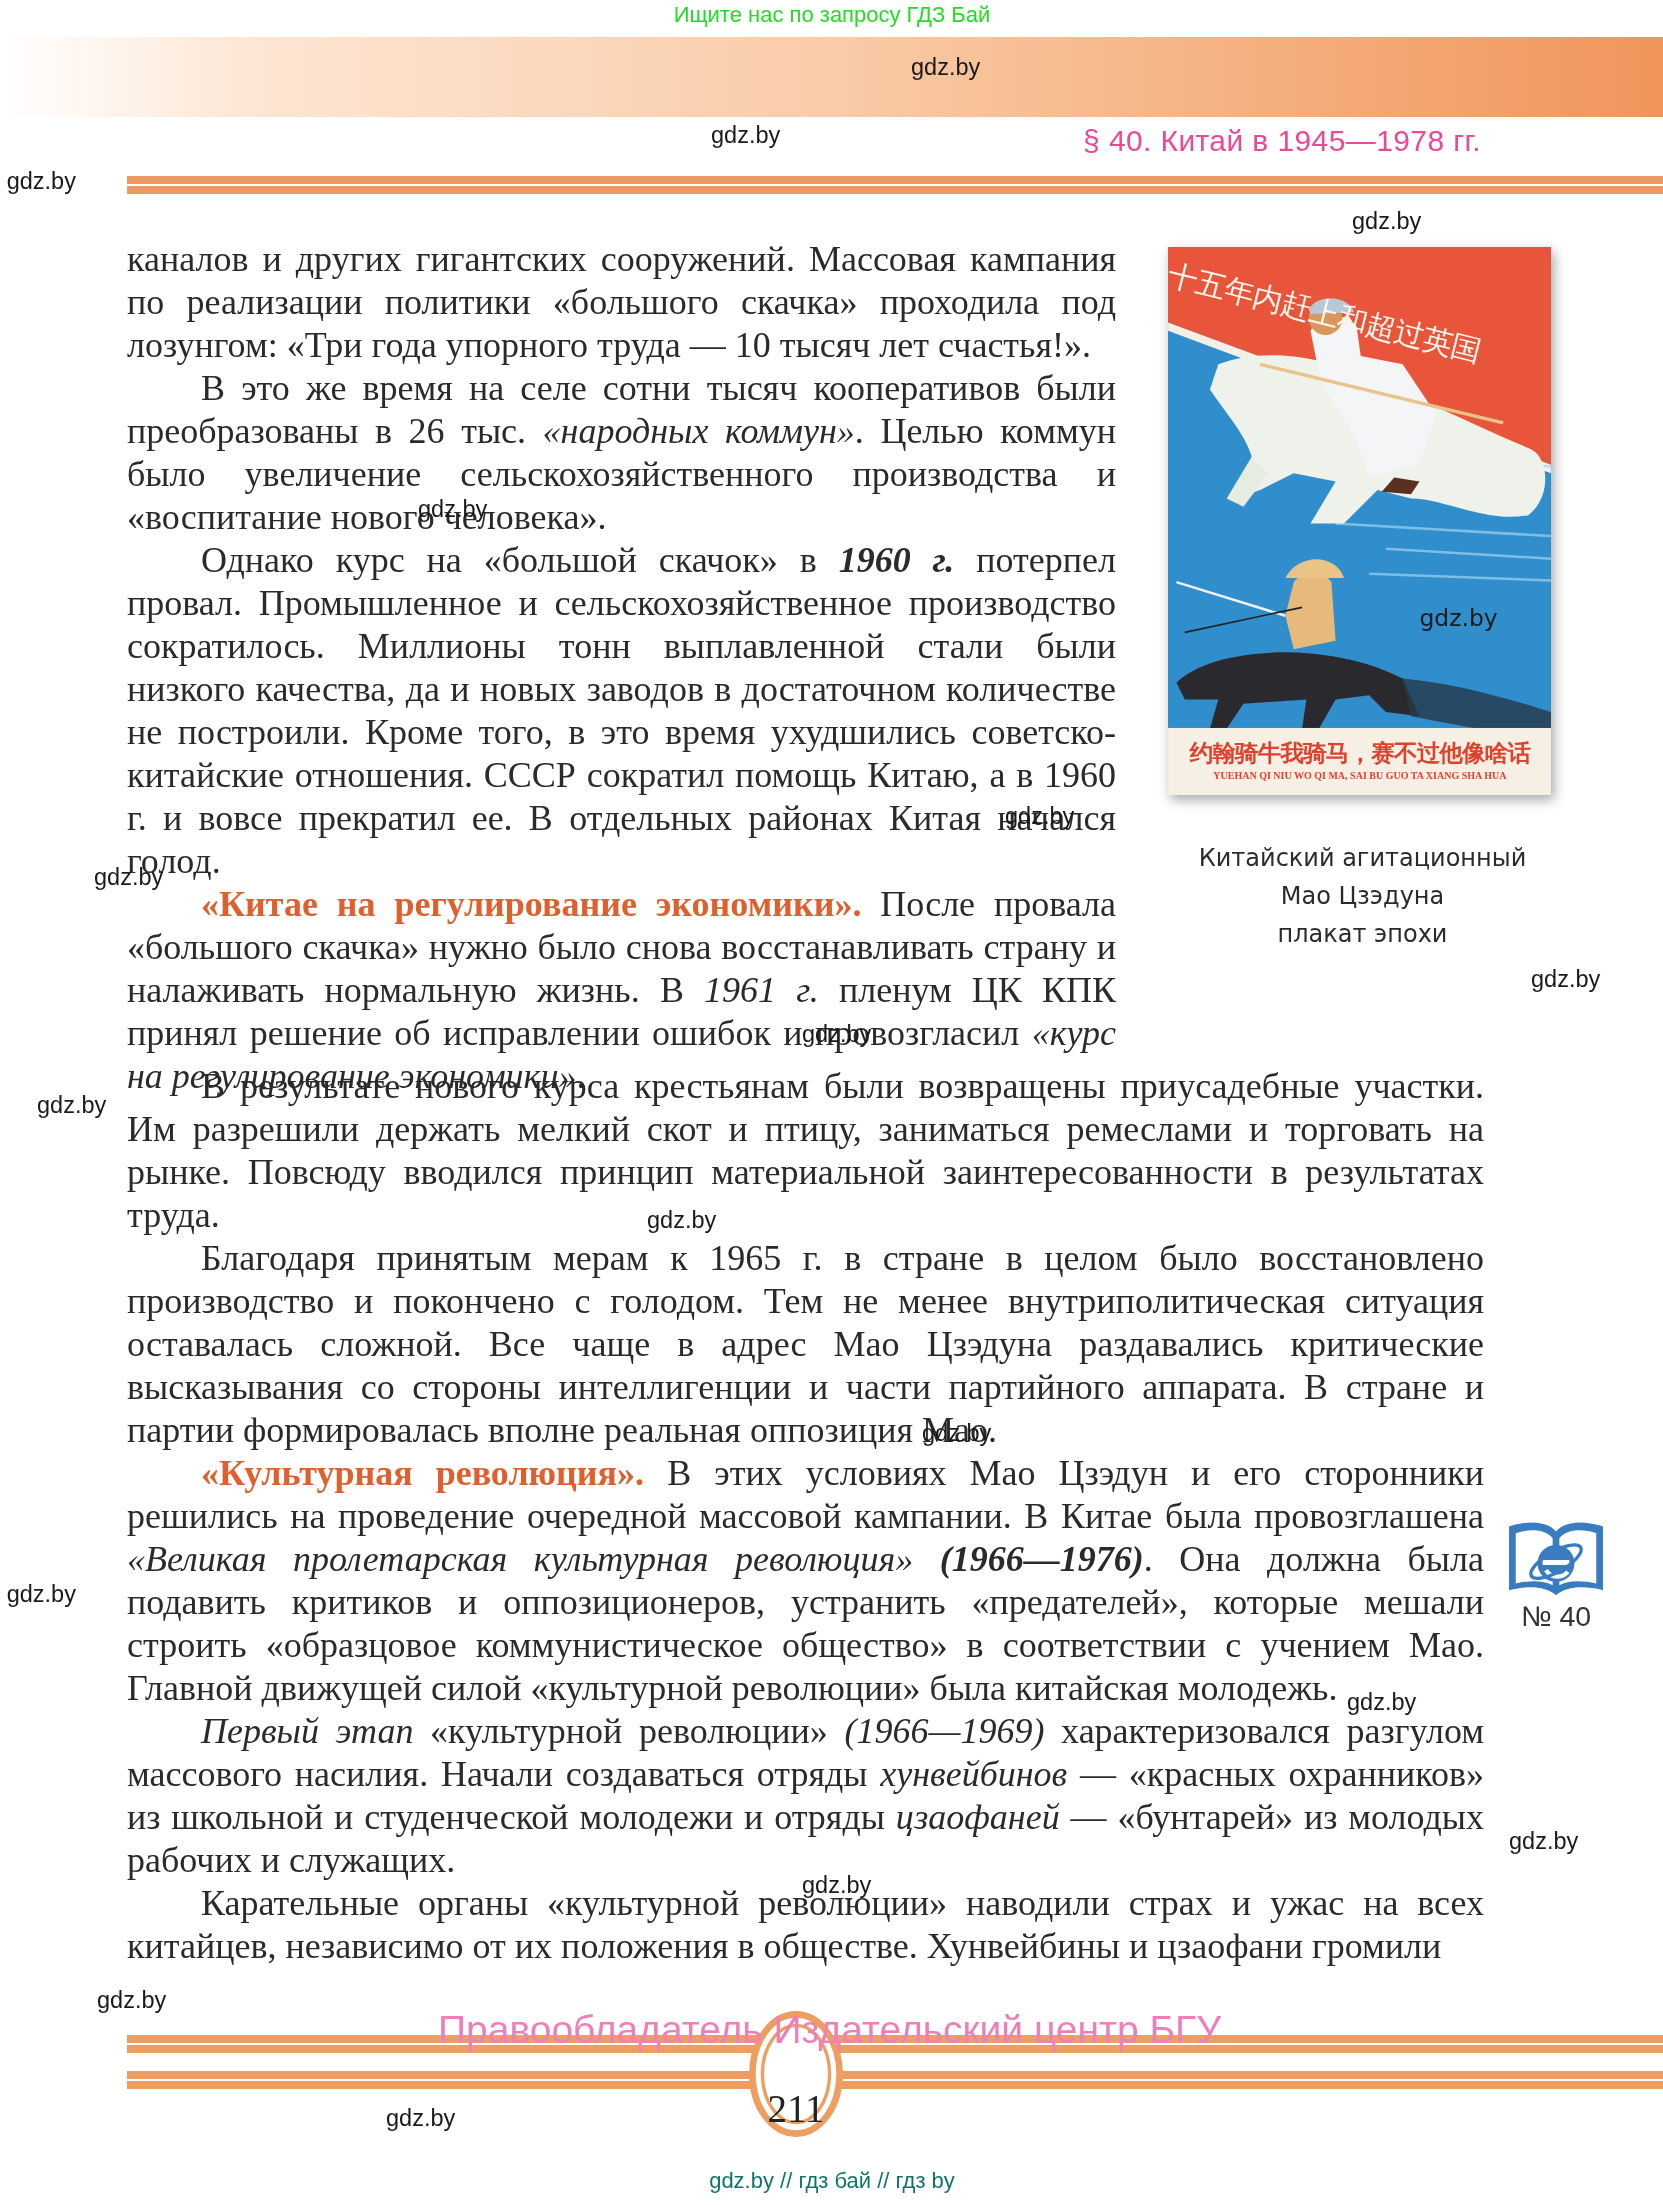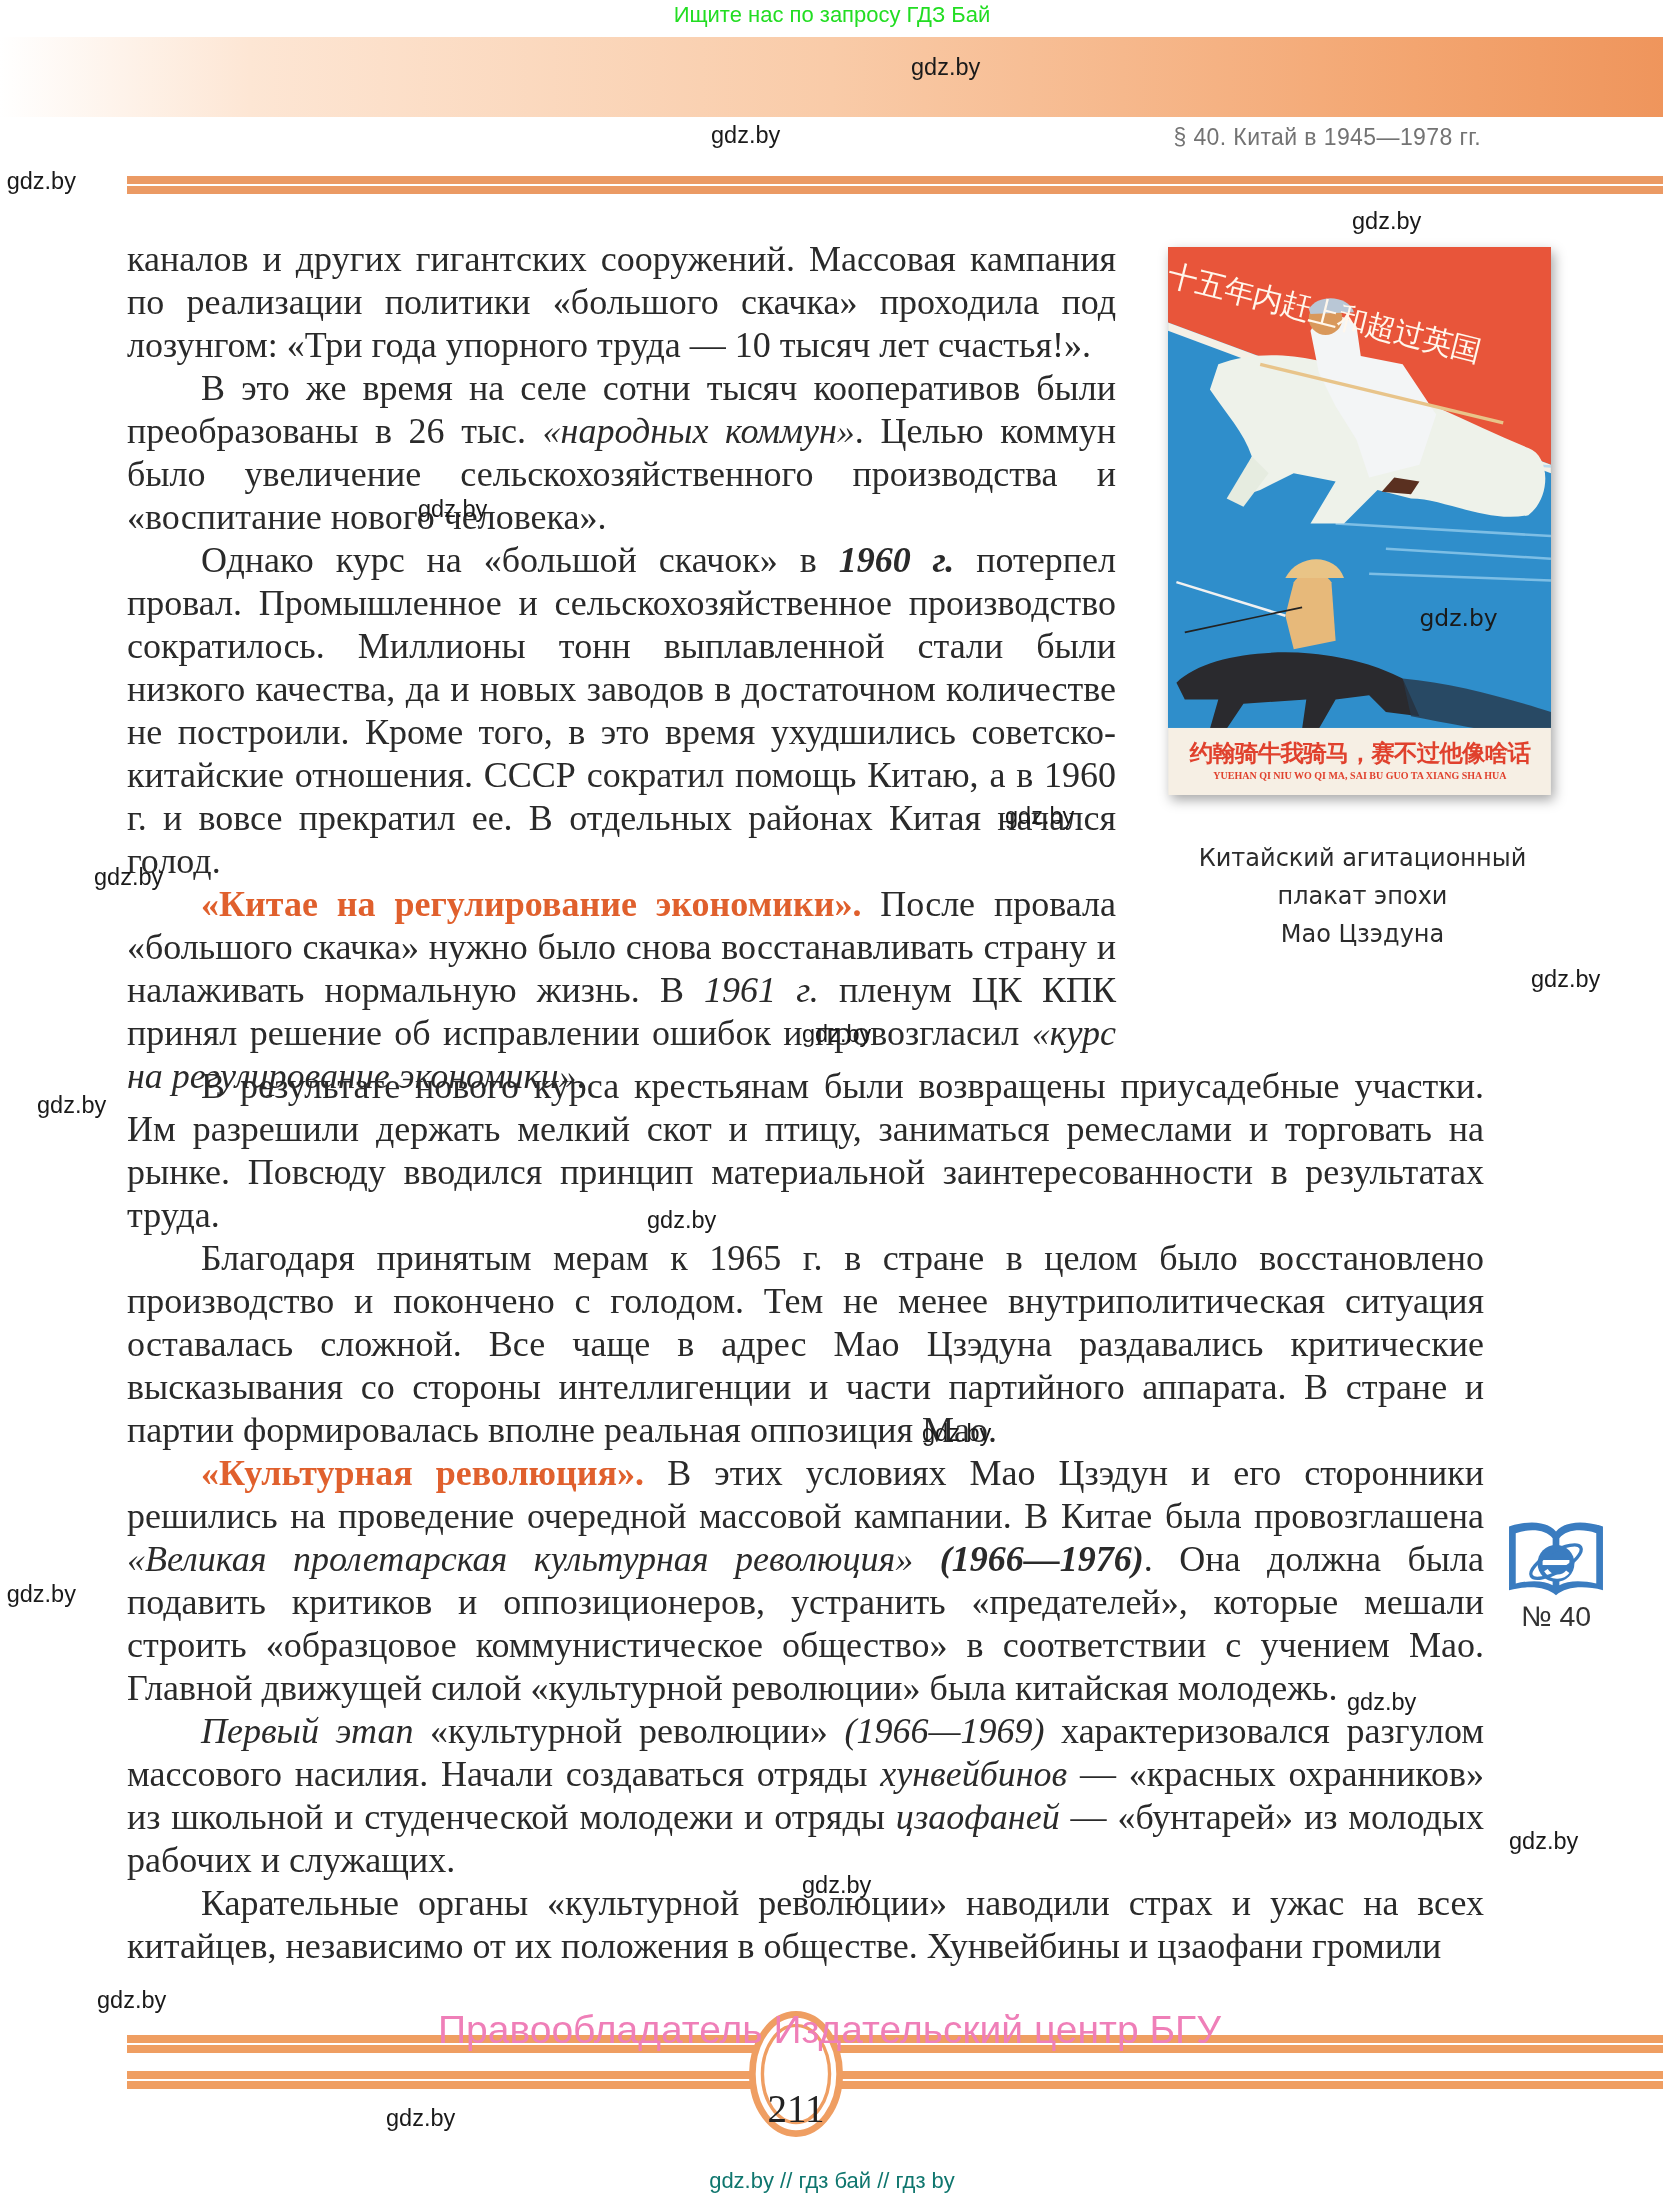--- a/index.html
+++ b/index.html
@@ -13,21 +13,21 @@
   
   .top-promo { left: 0; width: 1664px; top: 1.7px; text-align: center;
     font-family: "Liberation Sans", sans-serif; font-size: 22px; color: #22dd22; }
 
   .header-band { left: 0; top: 37px; width: 1664px; height: 80px;
     background: linear-gradient(to right, #ffffff 0%, #fde6d4 15%, #f9cba8 50%, #f3a570 85%, #ef955c 100%); }
 
   .wm { font-family: "Liberation Sans", sans-serif; font-size: 23.5px; color: #1a1a1a; }
 
   .section-title { right: 183px; top: 124px; font-family: "Liberation Sans", sans-serif;
-    font-size: 23px; color: #737373; letter-spacing: 0.4px; }
+    font-size: 30px; color: #ec4899; letter-spacing: 0.4px; }
 
   .rule { left: 127px; right: 0; height: 7.5px; background: #eb9a64; }
 
   
   .body-text { font-size: 36px; line-height: 43px; text-align: justify; color: #2a2a2a; }
   .body-text p { margin: 0; text-indent: 74px; }
   .body-text p.noind { text-indent: 0; }
   .body-text em { font-style: italic; }
   .body-text b.it { font-style: italic; font-weight: bold; }
   .hd { color: #e0602d; font-weight: bold; }
@@ -120,22 +120,22 @@
 
     <rect x="0" y="574" width="457" height="80" fill="#f6efe4"></rect>
   </svg>
   <div class="abs" style="left:5px; top:8.4px; width:373px; font-family:'DejaVu Sans',sans-serif; font-size:30px; color:#fff7ec; transform:rotate(14deg); transform-origin:left top; white-space:nowrap; letter-spacing:-0.8px;">十五年内赶上和超过英国</div>
   <div class="abs" style="left:3.4px; top:490px; width:377px; text-align:center; font-family:'DejaVu Sans',sans-serif; font-size:23.5px; font-weight:bold; color:#e0412d; white-space:nowrap; letter-spacing:-0.8px;">约翰骑牛我骑马，赛不过他像啥话</div>
   <div class="abs" style="left:3.4px; top:523px; width:377px; text-align:center; font-family:Liberation Serif, serif; font-size:10px; font-weight:bold; color:#e0412d; white-space:nowrap;">YUEHAN QI NIU WO QI MA, SAI BU GUO TA XIANG SHA HUA</div>
 </div>
 
 <div class="abs caption">
   <div>Китайский агитационный</div>
+  <div>Мао Цзэдуна</div>
   <div>плакат эпохи</div>
-  <div>Мао Цзэдуна</div>
 </div>
 
 <div class="abs ebook">
   <svg width="104" height="84" viewBox="0 0 124 100">
     <path d="M6,10 C30,2 52,4 62,16 C72,4 94,2 118,10 L118,86 C94,80 74,82 62,92 C50,82 30,80 6,86 Z" fill="#3a7cc0"></path>
     <path d="M14,18 C32,12 50,14 58,24 L58,80 C48,74 30,74 14,78 Z" fill="#ffffff"></path>
     <path d="M66,24 C74,14 92,12 110,18 L110,78 C94,74 76,74 66,80 Z" fill="#ffffff"></path>
     <circle cx="62" cy="54" r="22" fill="#3a7cc0"></circle>
     <rect x="46" y="50" width="32" height="6" fill="#ffffff"></rect>
     <path d="M50,62 C56,72 70,72 76,64" stroke="#ffffff" stroke-width="5" fill="none"></path>

